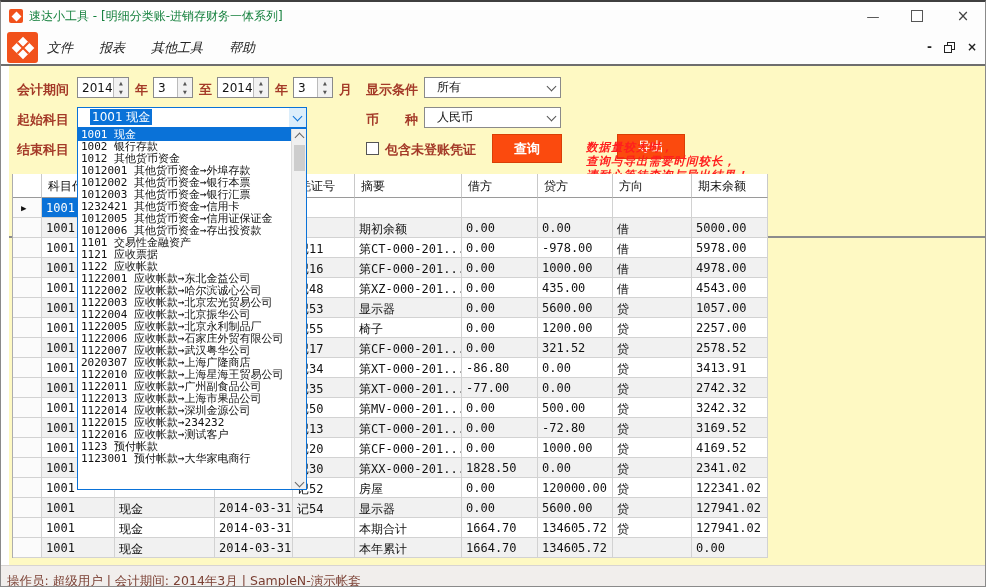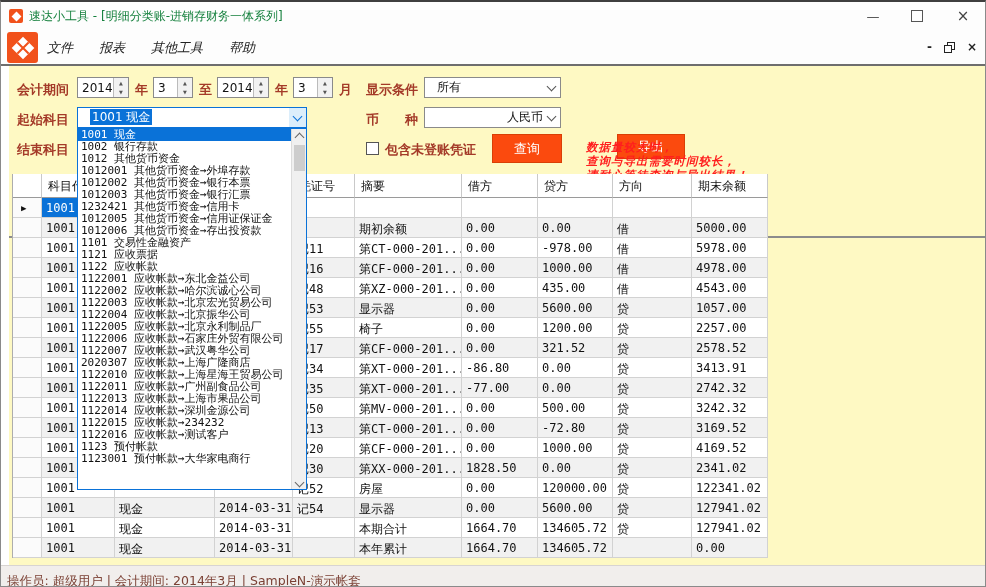--- a/index.html
+++ b/index.html
@@ -171,33 +171,33 @@
 
     <span class="flabel" style="left:8px;top:45px;">起始科目</span>
     <div class="box combo open" style="left:68px;top:41px;width:230px;height:21px;">
       <span class="val"><span class="hl">1001 现金</span></span>
       <span class="arrowbox">
           <i class="chev"></i>
         </span>
     </div>
 
     <span class="flabel" style="left:357px;top:45px;">币　　种</span>
-    <div class="box combo" style="left:415px;top:41px;width:137px;height:21px;text-align:right;">
+    <div class="box combo" style="left:415px;top:41px;width:137px;height:21px;">
       <span class="val">人民币</span>
       <span class="arrowbox">
           <i class="chev"></i>
         </span>
     </div>
 
     <span class="flabel" style="left:8px;top:75px;">结束科目</span>
 
     <span class="checkbox" style="left:357px;top:76px;"></span>
     <span class="flabel" style="left:376px;top:75px;">包含未登账凭证</span>
 
-    <div class="obtn" style="left:483px;top:68px;width:70px;height:29px;">查询</div>
+    <div class="obtn" style="left:483px;top:68px;width:70px;height:29px;font-weight:bold;">查询</div>
     <div class="obtn" style="left:577px;top:68px;width:68px;height:25px;margin-left:31px;">导出</div>
 
     <div class="warn" id="warn">
         <div class="warn-line">数据量较大时，</div>
         <div class="warn-line">查询与导出需要时间较长，</div>
         <div class="warn-line">请耐心等待查询与导出结果！</div>
       </div>
 
     <div class="topline"></div>
     <div class="grid" id="grid" style="top:108px;">

